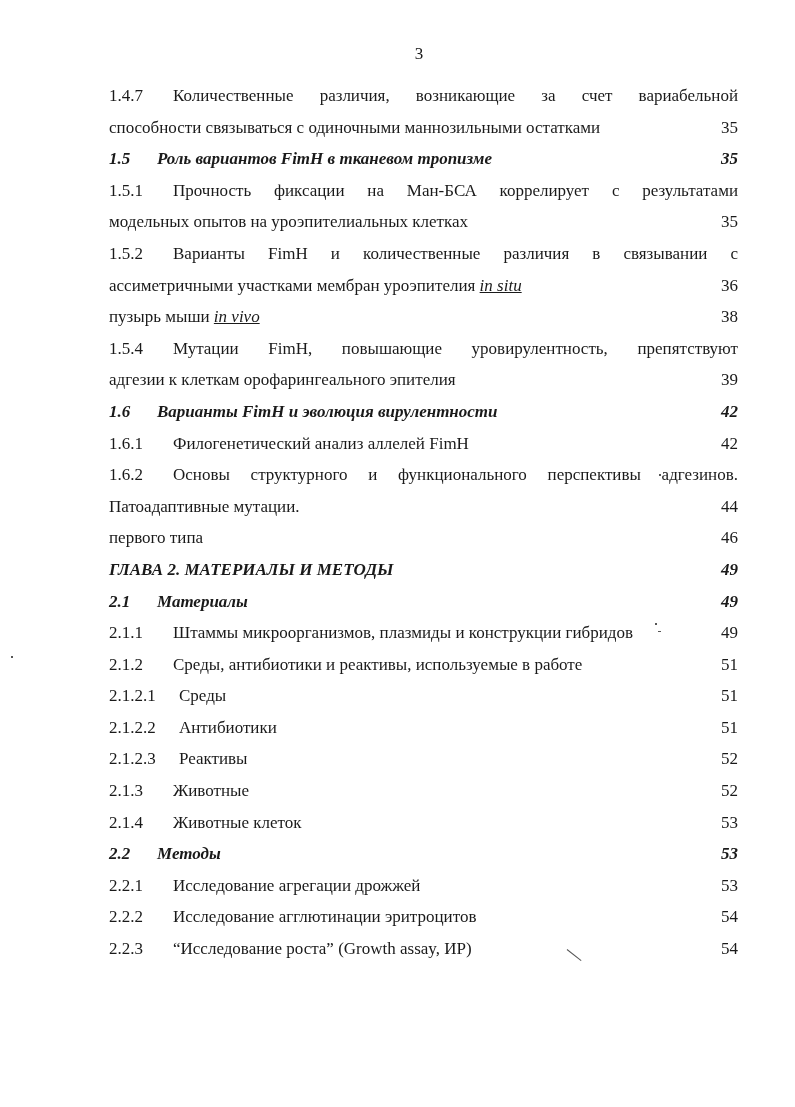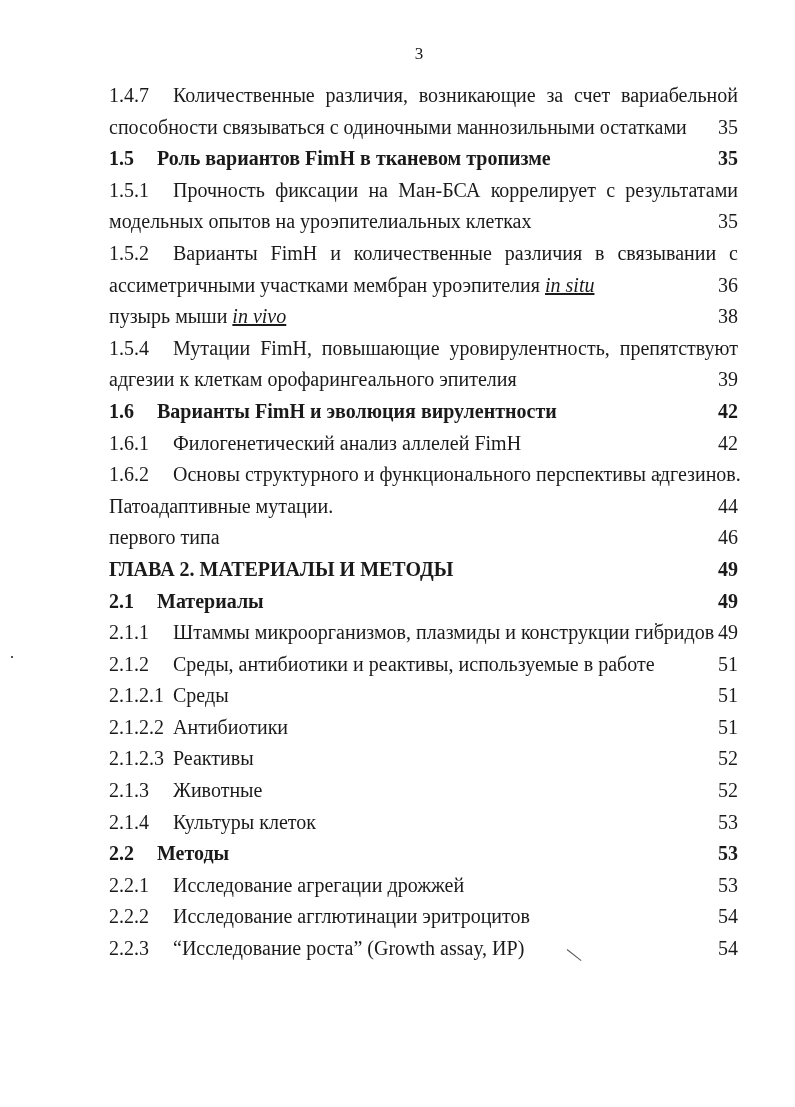--- a/index.html
+++ b/index.html
@@ -1,25 +1,25 @@
 <!DOCTYPE html>
 <html><head>
 <meta charset="utf-8">
 <style>
   html, body { margin: 0; padding: 0; background: #ffffff; }
   body { width: 795px; height: 1107px; position: relative; overflow: hidden;
          font-family: "Liberation Serif", "DejaVu Serif", serif; color: #1a1a1a; }
   .page-num { position: absolute; top: 44px; left: 0; width: 838px; text-align: center; font-size: 17px; }
   .toc { position: absolute; top: 80px; left: 109px; width: 629px; }
-  .row { position: relative; height: 31.6px; line-height: 31.6px; font-size: 20px; white-space: nowrap; }
+  .row { position: relative; height: 31.6px; line-height: 31.6px; font-size: 17px; white-space: nowrap; }
   .num { position: absolute; left: 0; }
   .text { position: absolute; left: 64px; }
-  .text.l4 { left: 64px; }
+  .text.l4 { left: 70px; }
   .page { position: absolute; right: 0; }
-  .bold { font-weight: bold; }
+  .bold { font-weight: bold; font-style: italic; }
   .bold .text { left: 48px; }
   .just { position: absolute; left: 64px; right: 0; text-align: justify; text-align-last: justify; }
   .cont { position: absolute; left: 0; }
   .chapter .full { position: absolute; left: 0; font-weight: bold; }
   i { font-style: italic; text-decoration: underline; }
   .mark { position: absolute; background: #555; }
 </style>
 </head>
 <body>
 
@@ -136,21 +136,21 @@
     <span class="text l4">Реактивы</span>
     <span class="page">52</span>
   </div>
   <div class="row">
     <span class="num">2.1.3</span>
     <span class="text">Животные</span>
     <span class="page">52</span>
   </div>
   <div class="row">
     <span class="num">2.1.4</span>
-    <span class="text">Культуры клеток</span>
+    <span class="text">Животные клеток</span>
     <span class="page">53</span>
   </div>
 
   <div class="row bold">
     <span class="num">2.2</span>
     <span class="text">Методы</span>
     <span class="page">53</span>
   </div>
 
   <div class="row">

